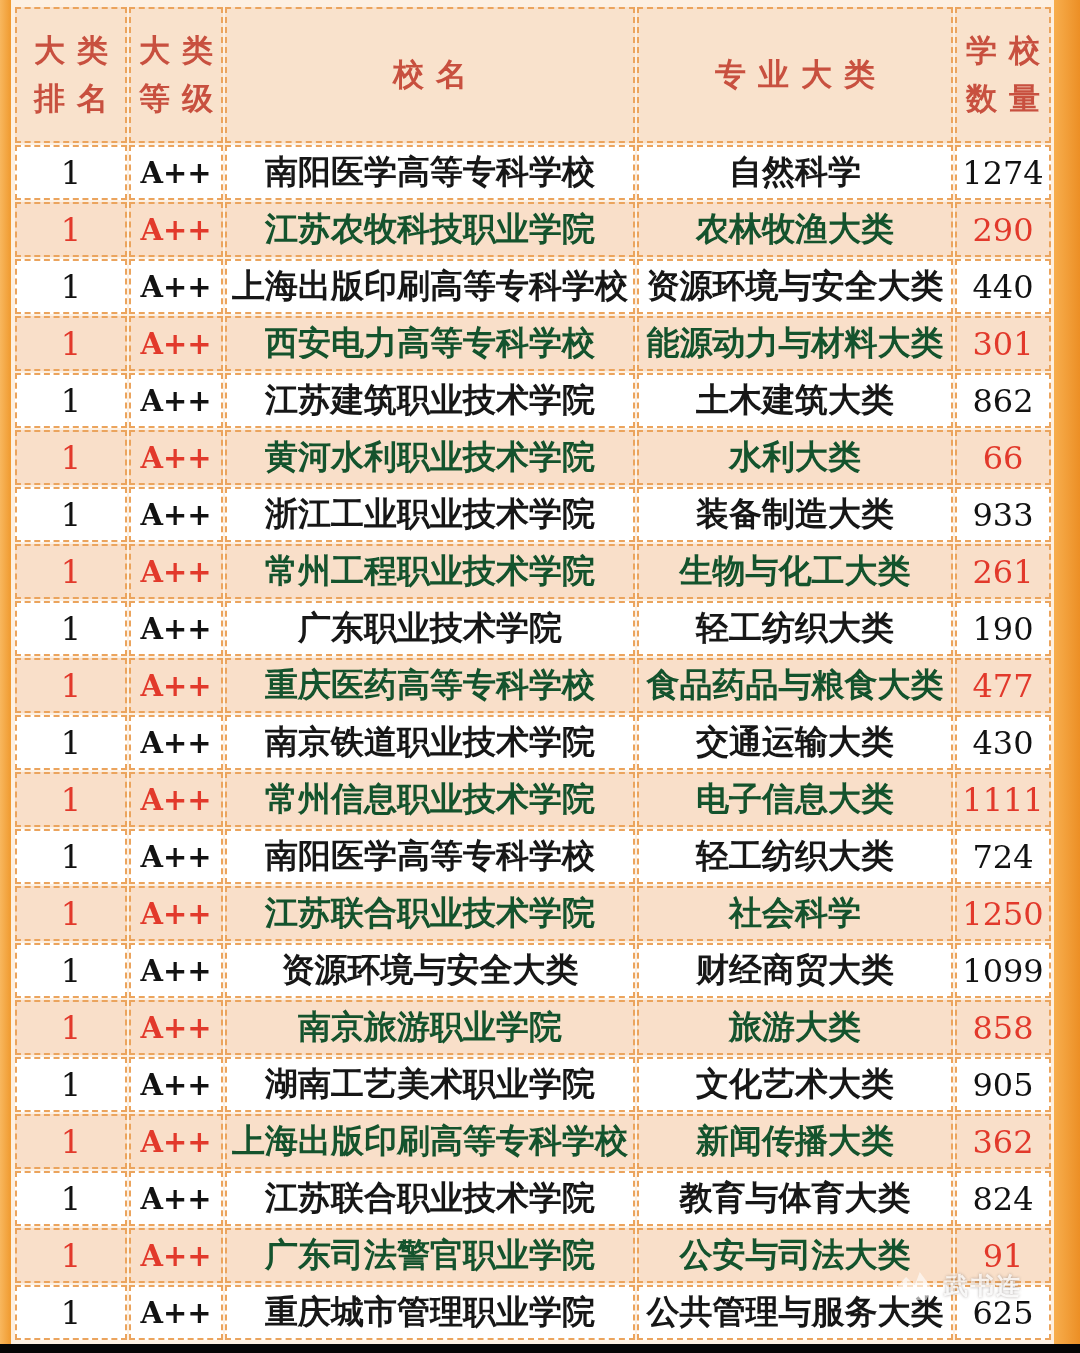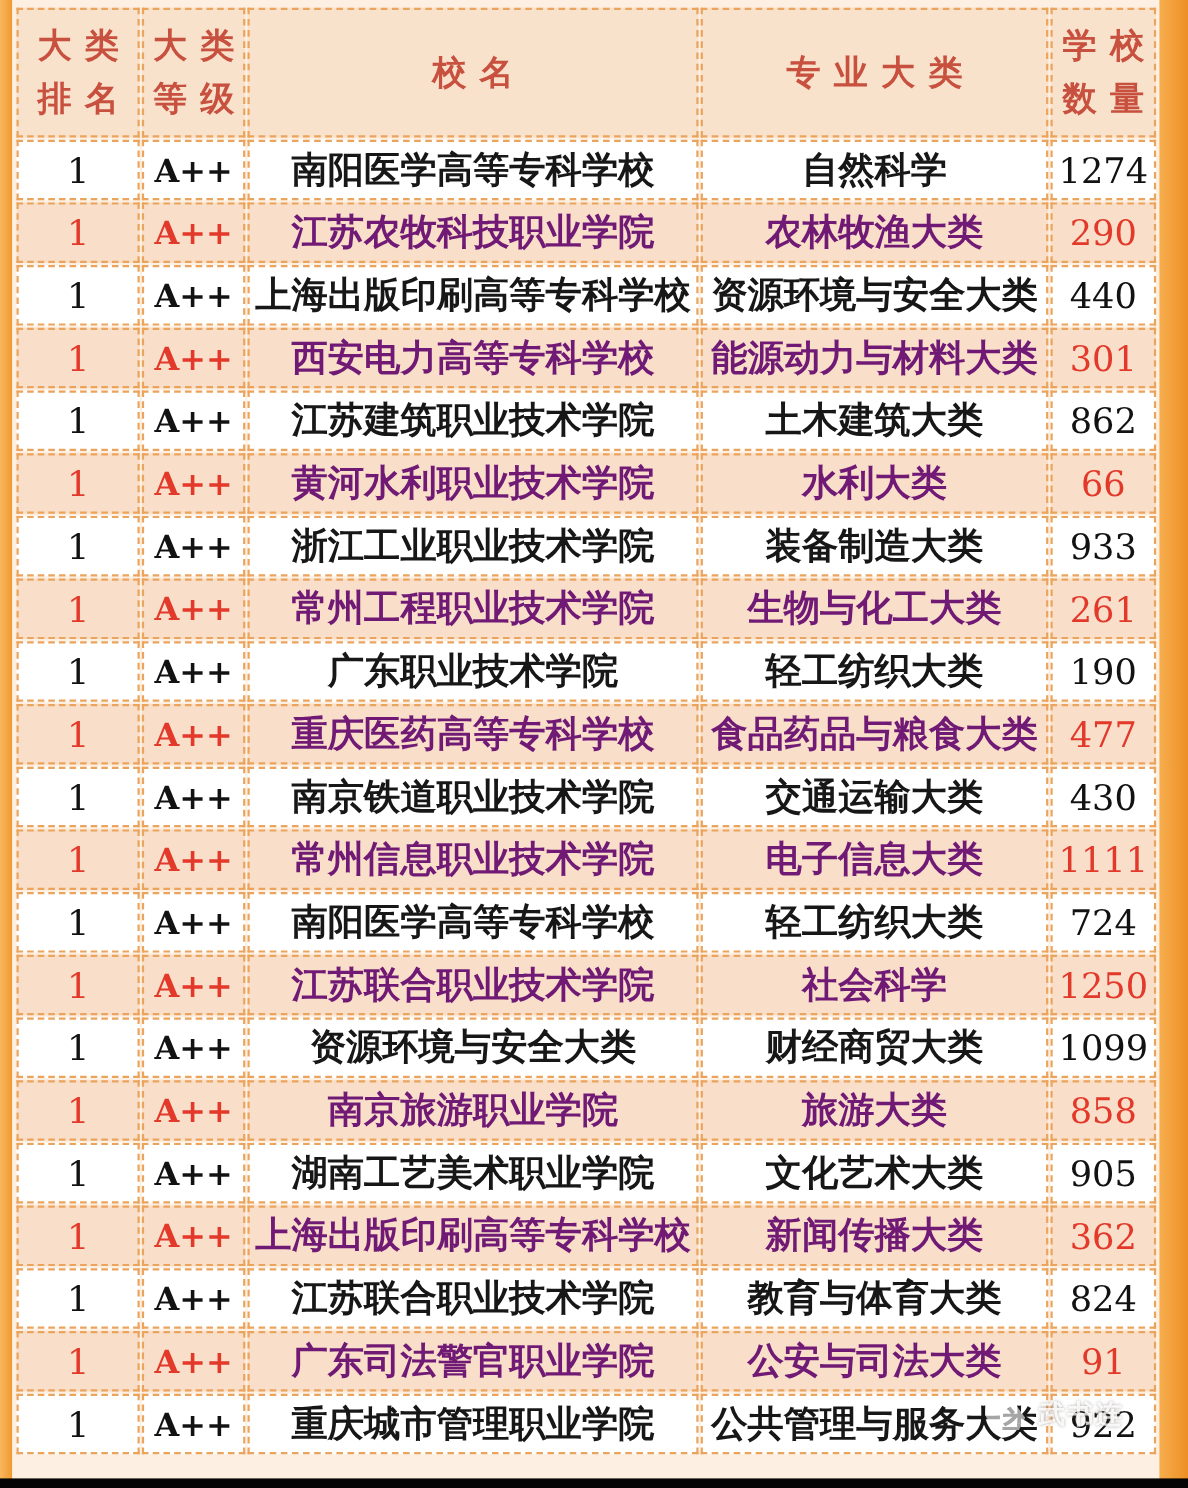--- a/index.html
+++ b/index.html
@@ -33,35 +33,35 @@
   }
   th, td {
     box-sizing:border-box;
     border:2px dashed #eba45d;
     text-align:center;
     vertical-align:middle;
     padding:0;
     overflow:hidden;
     white-space:nowrap;
   }
-  thead tr { height:118px; }
+  thead tr { height:136px; }
   tbody tr { height:55px; }
   th {
     background:#f9e2cc;
     color:#c8503f;
     font-size:31px;
     font-weight:700;
   }
   .th-line { display:block; letter-spacing:12px; margin-right:-12px; line-height:1.55; }
   tbody td { background:#ffffff; }
   .c-school, .c-category { font-size:33px; font-weight:700; color:#171717;font-family:Liberation Serif, serif; }
   .c-rank, .c-count { font-family:"DejaVu Serif", serif; font-size:32px; color:#121212; }
   .c-grade { font-family:"DejaVu Serif", serif; font-size:29px; font-weight:700; color:#121212; }
   tr.hl td { background:#f9dfc9; }
-  tr.hl .c-school, tr.hl .c-category { color:#701a75; }
+  tr.hl .c-school, tr.hl .c-category { color:#14532d; }
   tr.hl .c-rank, tr.hl .c-grade, tr.hl .c-count { color:#e2392b; }
   .watermark {
     position:absolute; left:896px; top:1270px;
     display:flex; align-items:center; gap:12px;
     z-index:6; opacity:.85; pointer-events:none;
   }
   .wm-icon {
     width:36px; height:28px;
     background:rgba(255,255,255,.72);
     clip-path:polygon(22% 100%, 0 55%, 28% 18%, 52% 48%, 66% 0, 100% 60%, 84% 100%);
@@ -247,21 +247,21 @@
     <td class="c-grade">A++</td>
     <td class="c-school">广东司法警官职业学院</td>
     <td class="c-category">公安与司法大类</td>
     <td class="c-count">91</td>
   </tr>
       <tr>
     <td class="c-rank">1</td>
     <td class="c-grade">A++</td>
     <td class="c-school">重庆城市管理职业学院</td>
     <td class="c-category">公共管理与服务大类</td>
-    <td class="c-count">922</td>
+    <td class="c-count">625</td>
   </tr>
     </tbody>
 </table>
 
 <div class="watermark">
   <span class="wm-icon"></span>
   <span class="wm-text">武书连</span>
 </div>
 
 <div class="bottom-bar"></div>

